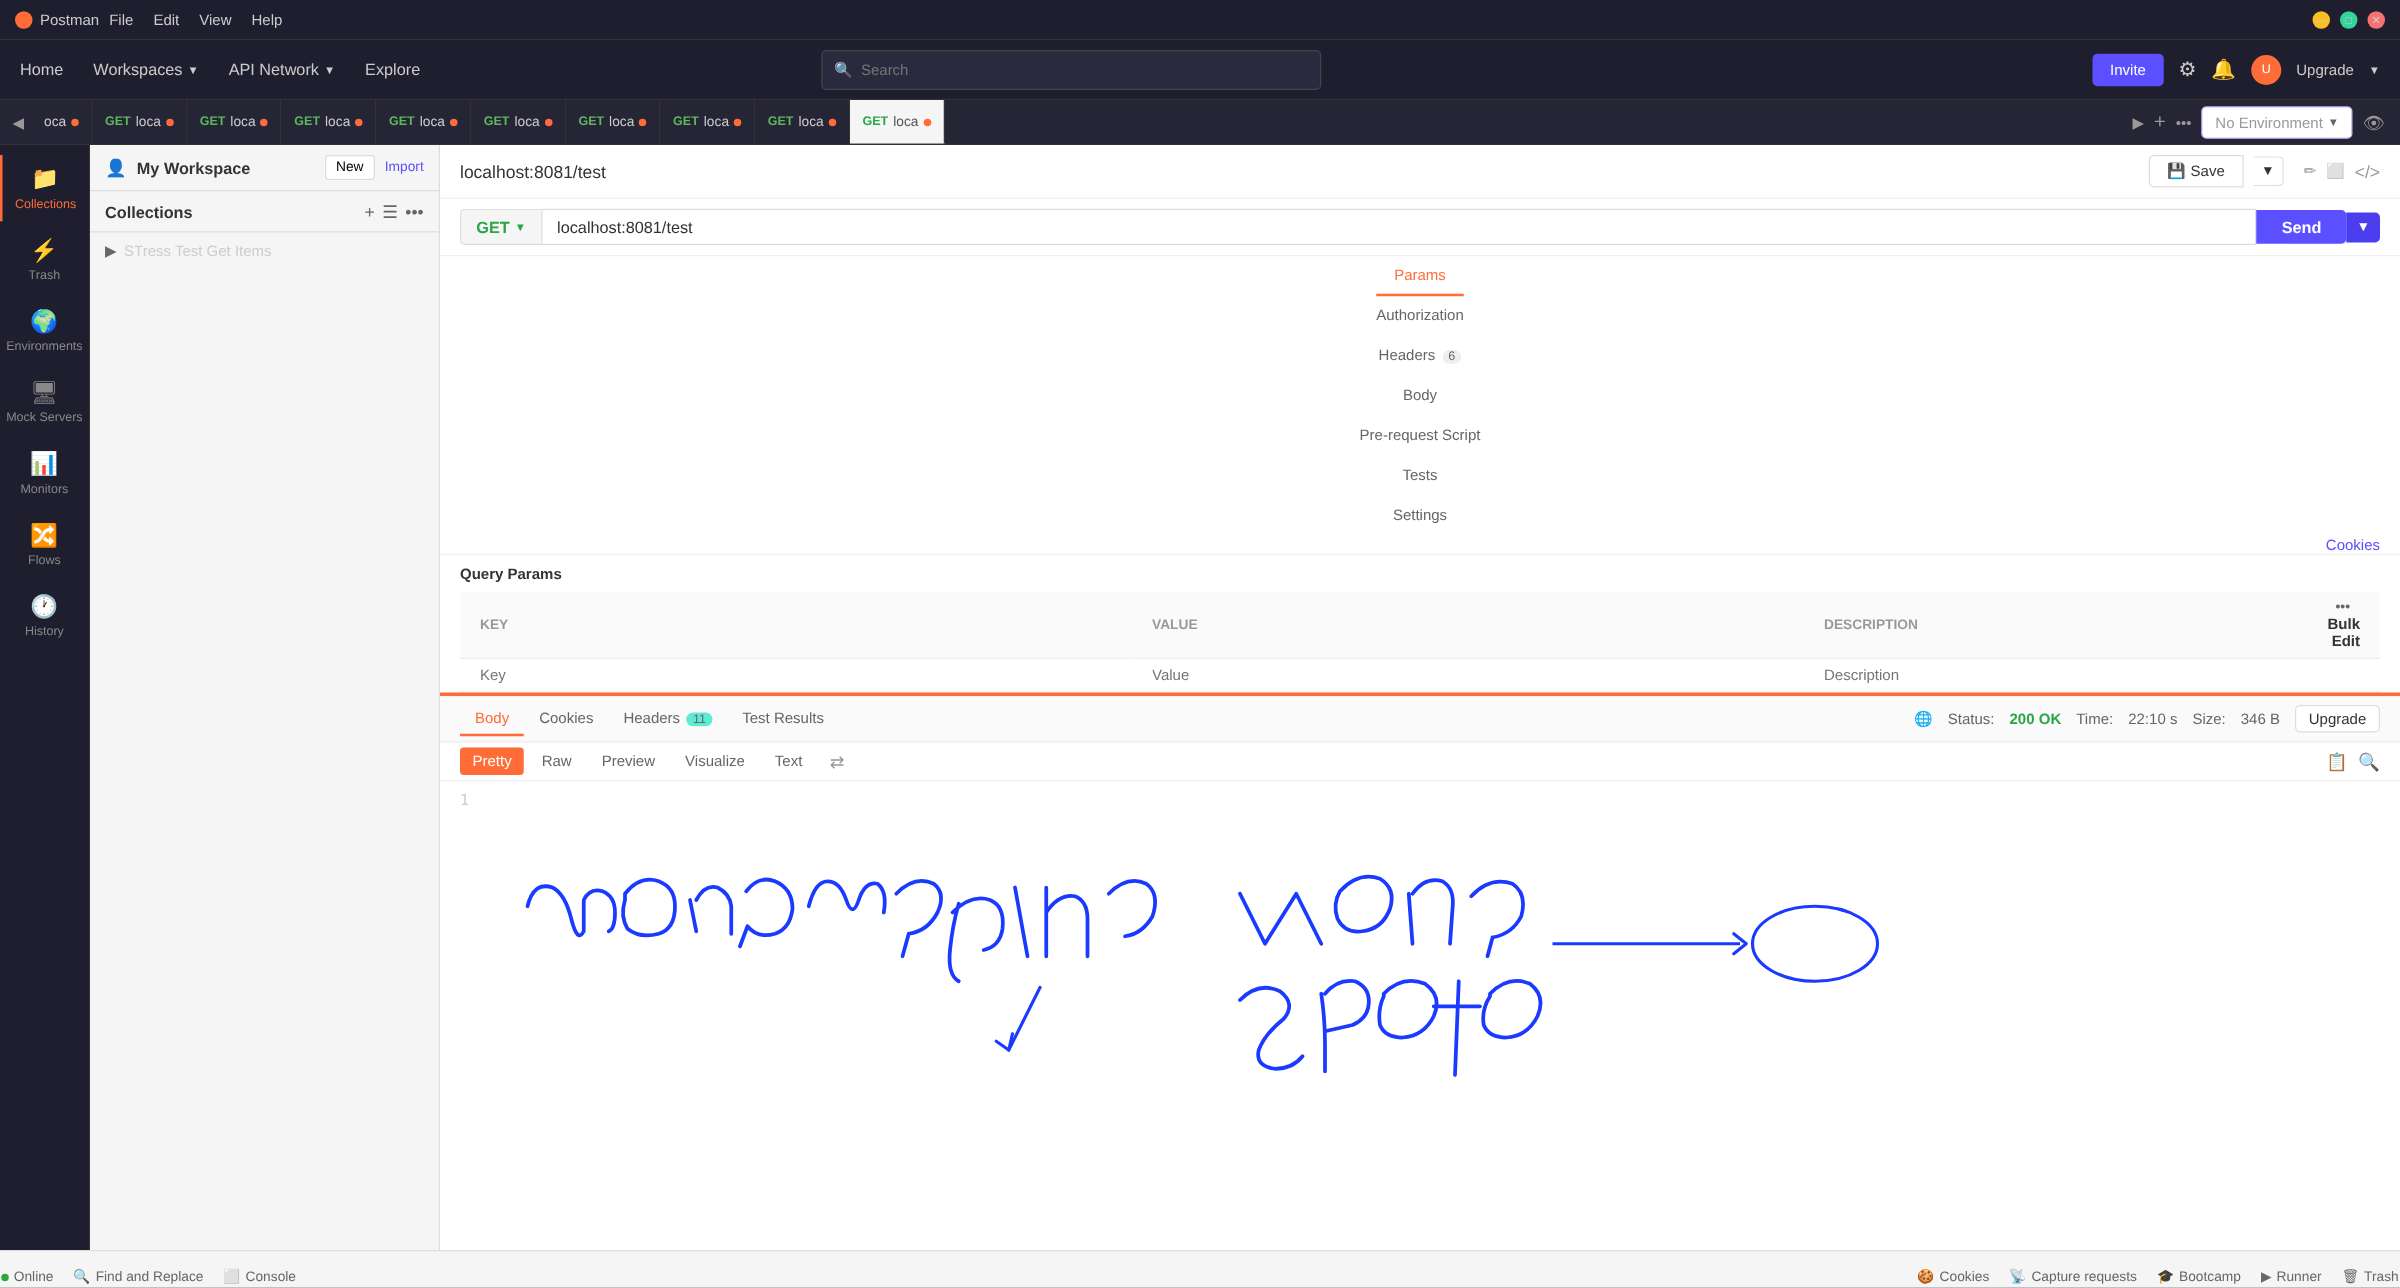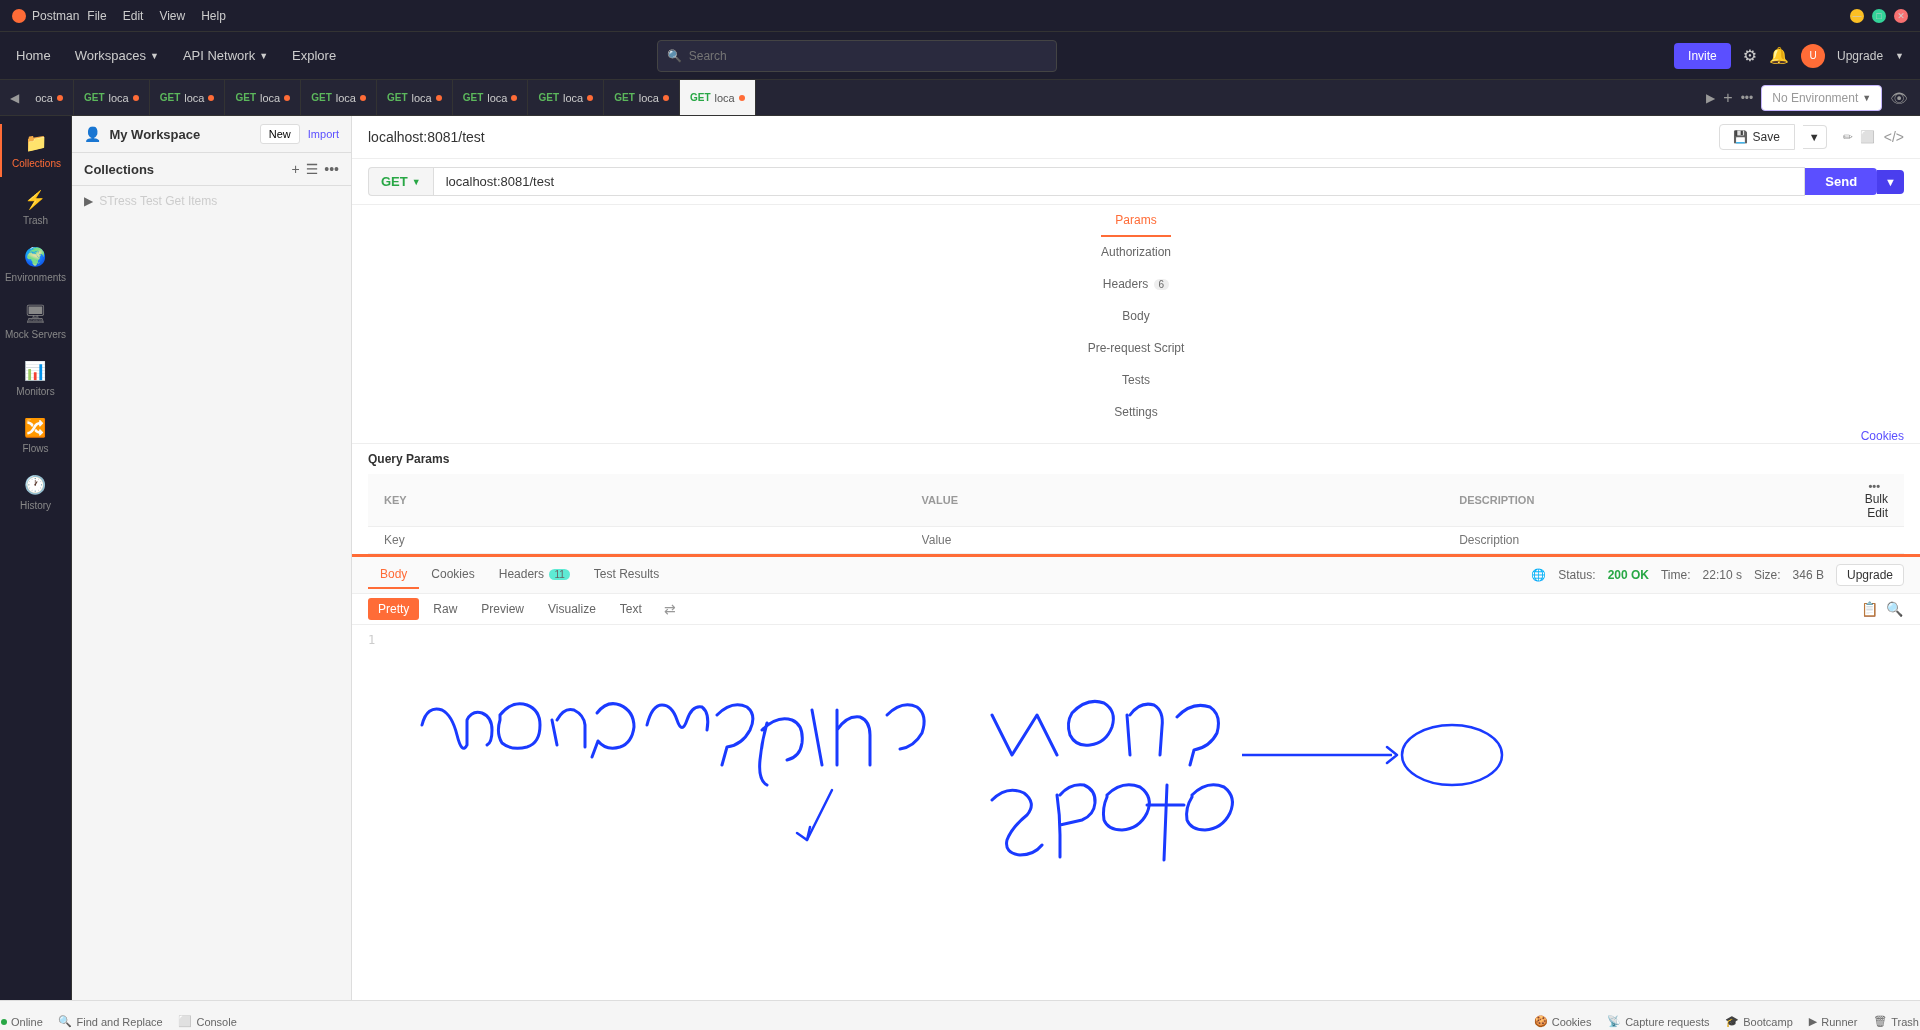--- a/index.html
+++ b/index.html
@@ -270,21 +270,21 @@
       font-weight: 600;
       border-bottom: 1px solid #eee;
       background: #fafafa;
     }
     .params-table td {
       padding: 6px 16px;
       font-size: 12px;
       color: #ccc;
       border-bottom: 1px solid #f0f0f0;
     }
-    .params-table .bulk-edit { color: #333; font-weight: 400; font-size: 12px; }
+    .params-table .bulk-edit { color: #333; font-weight: 700; font-size: 12px; }
 
     
     .response-area {
       flex: 1;
       border-top: 3px solid #ff6c37;
       display: flex;
       flex-direction: column;
       min-height: 200px;
     }
     .response-tabs {

